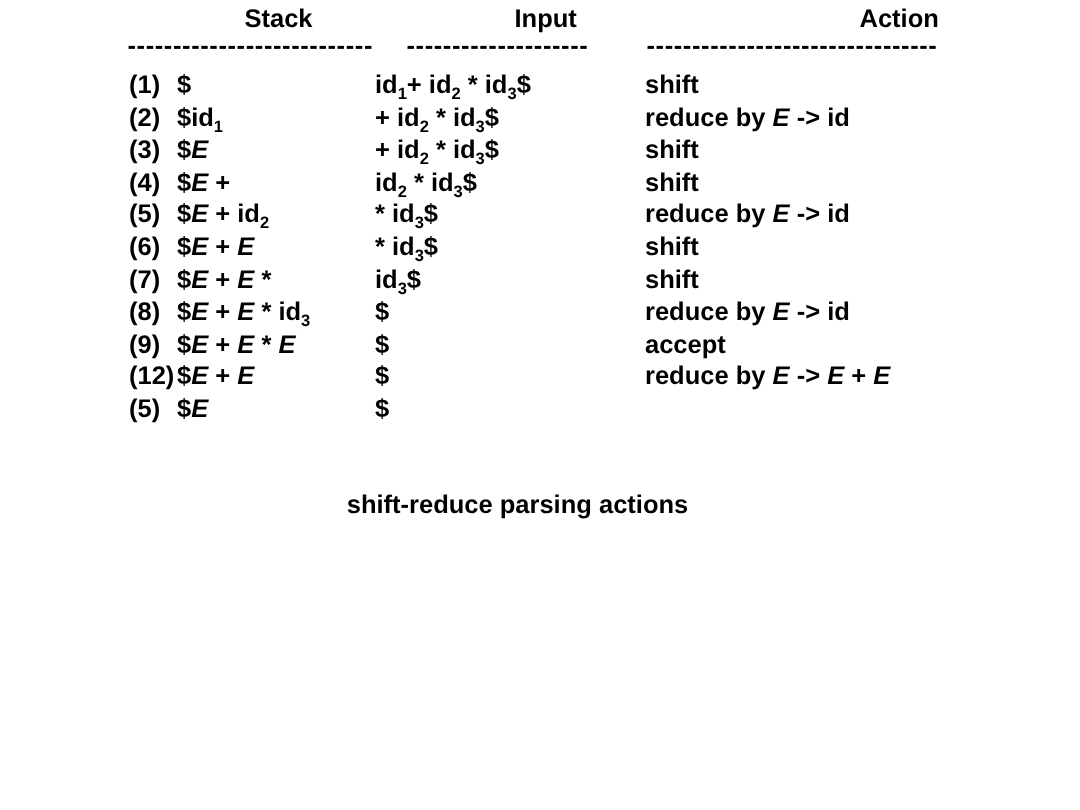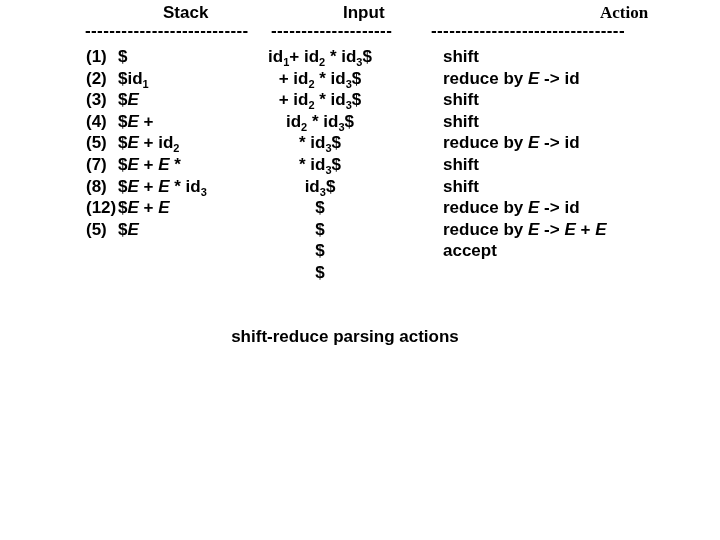--- a/index.html
+++ b/index.html
@@ -16,40 +16,40 @@
     overflow: hidden;
   }
   .hdr {
     position: absolute;
     top: 2px;
     line-height: 21.6px;
     white-space: nowrap;
   }
   .hdr-stack  { left: 163px; }
   .hdr-input  { left: 343px; }
-  .hdr-action { left: 600px; font-family: Liberation Serif, serif; }
+  .hdr-action { left: 573px; }
   .dash {
     position: absolute;
     top: 20px;
     line-height: 21.6px;
     white-space: nowrap;
     letter-spacing: 0.4px;
   }
   .dash-stack  { left: 85px; }
   .dash-input  { left: 271px; }
   .dash-action { left: 431px; }
   .col {
     position: absolute;
     top: 46px;
     line-height: 21.6px;
   }
   .col .row { white-space: nowrap; height: 21.6px; }
   .col-stack  { left: 86px;  width: 210px; }
-  .col-input  { left: 250px; width: 140px; text-align: center; }
-  .col-action { left: 443px; width: 240px; }
+  .col-input  { left: 250px; width: 140px; text-align: left; }
+  .col-action { left: 430px; width: 240px; }
   .num { display: inline-block; width: 32px; }
   .it  { font-style: italic; }
   .sub { font-size: 11px; vertical-align: -4px; }
   .caption {
     position: absolute;
     top: 326px;
     left: 0;
     width: 690px;
     text-align: center;
     line-height: 21.6px;
@@ -66,22 +66,24 @@
   <div class="dash dash-stack">---------------------------</div>
   <div class="dash dash-input">--------------------</div>
   <div class="dash dash-action">--------------------------------</div>
 
   <div class="col col-stack">
       <div class="row"><span class="num">(1)</span><span><span>$</span></span></div>
       <div class="row"><span class="num">(2)</span><span><span>$id</span><span class="sub">1</span></span></div>
       <div class="row"><span class="num">(3)</span><span><span>$</span><span class="it">E</span></span></div>
       <div class="row"><span class="num">(4)</span><span><span>$</span><span class="it">E</span><span> +</span></span></div>
       <div class="row"><span class="num">(5)</span><span><span>$</span><span class="it">E</span><span> + id</span><span class="sub">2</span></span></div>
+      <div class="row"><span class="num">(6)</span><span><span>$</span><span class="it">E</span><span> + </span><span class="it">E</span></span></div>
       <div class="row"><span class="num">(7)</span><span><span>$</span><span class="it">E</span><span> + </span><span class="it">E</span><span> *</span></span></div>
       <div class="row"><span class="num">(8)</span><span><span>$</span><span class="it">E</span><span> + </span><span class="it">E</span><span> * id</span><span class="sub">3</span></span></div>
+      <div class="row"><span class="num">(9)</span><span><span>$</span><span class="it">E</span><span> + </span><span class="it">E</span><span> * </span><span class="it">E</span></span></div>
       <div class="row"><span class="num">(12)</span><span><span>$</span><span class="it">E</span><span> + </span><span class="it">E</span></span></div>
       <div class="row"><span class="num">(5)</span><span><span>$</span><span class="it">E</span></span></div>
     </div>
   <div class="col col-input">
       <div class="row"><span>id</span><span class="sub">1</span><span>+ id</span><span class="sub">2</span><span> * id</span><span class="sub">3</span><span>$</span></div>
       <div class="row"><span>+ id</span><span class="sub">2</span><span> * id</span><span class="sub">3</span><span>$</span></div>
       <div class="row"><span>+ id</span><span class="sub">2</span><span> * id</span><span class="sub">3</span><span>$</span></div>
       <div class="row"><span>id</span><span class="sub">2</span><span> * id</span><span class="sub">3</span><span>$</span></div>
       <div class="row"><span>* id</span><span class="sub">3</span><span>$</span></div>
       <div class="row"><span>* id</span><span class="sub">3</span><span>$</span></div>
@@ -93,18 +95,18 @@
     </div>
   <div class="col col-action">
       <div class="row"><span>shift</span></div>
       <div class="row"><span>reduce by </span><span class="it">E</span><span> -&gt; id</span></div>
       <div class="row"><span>shift</span></div>
       <div class="row"><span>shift</span></div>
       <div class="row"><span>reduce by </span><span class="it">E</span><span> -&gt; id</span></div>
       <div class="row"><span>shift</span></div>
       <div class="row"><span>shift</span></div>
       <div class="row"><span>reduce by </span><span class="it">E</span><span> -&gt; id</span></div>
+      <div class="row"><span>accept</span></div>
       <div class="row"><span>reduce by </span><span class="it">E</span><span> -&gt; </span><span class="it">E</span><span> + </span><span class="it">E</span></div>
-      <div class="row"><span>accept</span></div>
     </div>
 
   <div class="caption">shift-reduce parsing actions</div>
 </div>
 
 </body></html>

